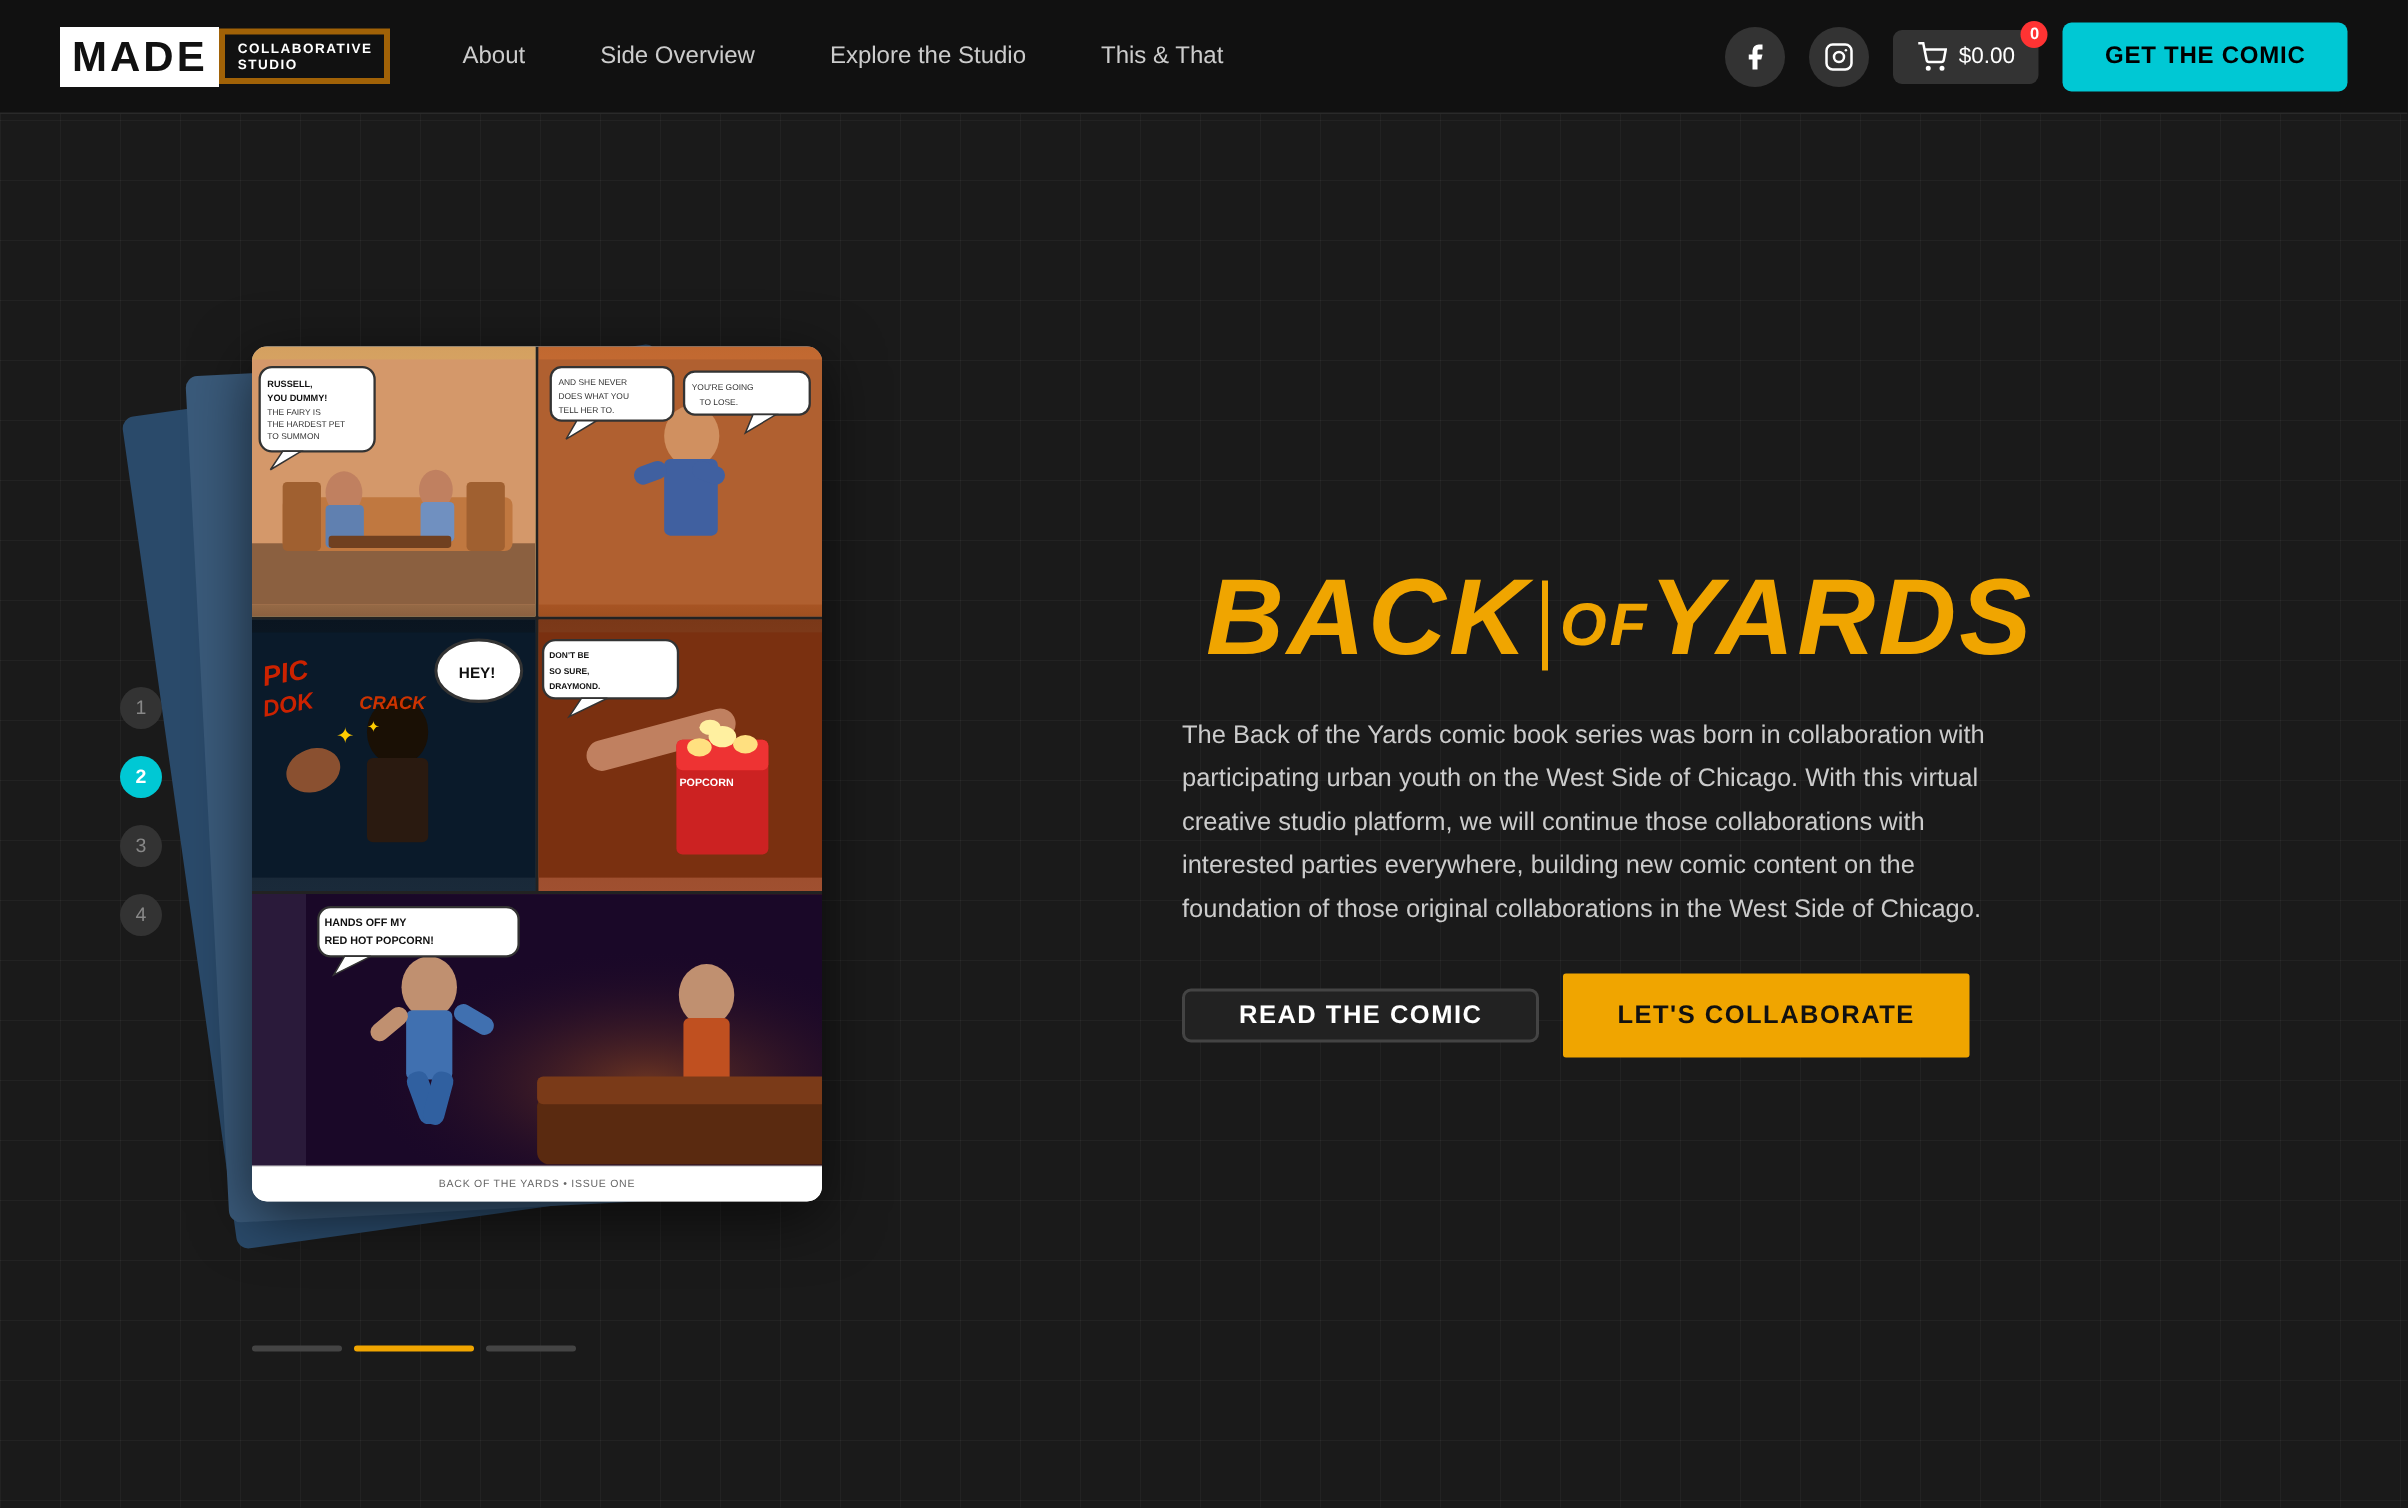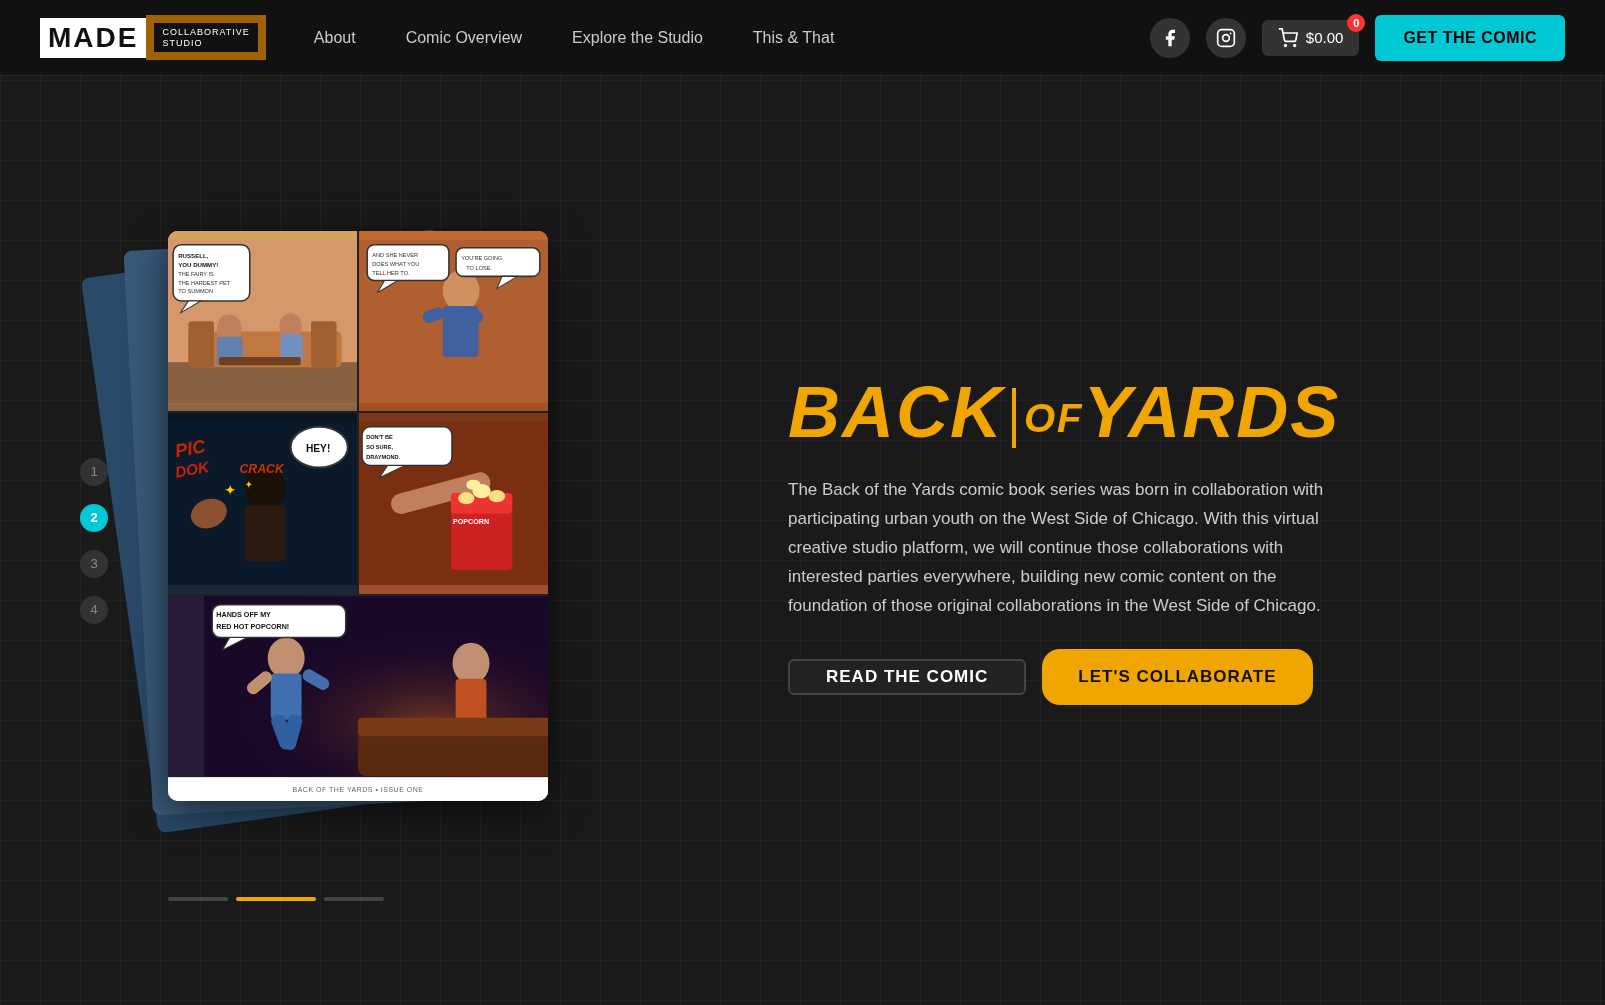--- a/index.html
+++ b/index.html
@@ -50,24 +50,24 @@
       background-color: #fff;
       color: #111;
       font-weight: 900;
       font-size: 28px;
       padding: 4px 8px;
       letter-spacing: 2px;
     }
 
     .logo-collab {
       background-color: #111;
-      border: 8px solid #a16207;
+      border: 4px solid #a16207;
       color: #fff;
       font-size: 9px;
-      font-weight: 400;
+      font-weight: 700;
       line-height: 1.2;
       padding: 4px 8px;
       letter-spacing: 1px;
       text-transform: uppercase;
     }
 
     .nav-links {
       display: flex;
       align-items: center;
       gap: 50px;
@@ -338,20 +338,21 @@
     }
 
     .comic-title {
       font-size: 72px;
       font-weight: 900;
       color: #f0a500;
       letter-spacing: 2px;
       line-height: 1;
       text-transform: uppercase;
       font-style: italic;
+      margin-left: 16px;
     }
 
     .title-of {
       font-size: 36px;
       font-weight: 700;
       color: #f0a500;
       vertical-align: middle;
     }
 
     .comic-description {
@@ -378,21 +379,21 @@
       font-weight: 700;
       cursor: pointer;
       text-transform: uppercase;
       letter-spacing: 1px;
     }
 
     .btn-collab {
       background-color: #f0a500;
       color: #111;
       border: none;
-      border-radius: 18px;
+      border-radius: 2px;
       padding: 18px 36px;
       font-size: 17px;
       font-weight: 700;
       cursor: pointer;
       text-transform: uppercase;
       letter-spacing: 1px;
     }
   </style>
 </head>
 <body>
@@ -401,21 +402,21 @@
   <div class="logo-area">
     <span class="logo-made">MADE</span>
     <span class="logo-collab">
       <span>COLLABORATIVE</span><br>
       <span>STUDIO</span>
     </span>
   </div>
 
   <div class="nav-links">
     <a class="nav-link">About</a>
-    <a class="nav-link">Comic Overview</a>
+    <a class="nav-link">Side Overview</a>
     <a class="nav-link">Explore the Studio</a>
     <a class="nav-link">This &amp; That</a>
   </div>
 
   <div class="nav-right">
     <div class="social-icon">
       <svg width="20" height="20" viewBox="0 0 24 24" fill="white">
         <path d="M18 2h-3a5 5 0 0 0-5 5v3H7v4h3v8h4v-8h3l1-4h-4V7a1 1 0 0 1 1-1h3z"></path>
       </svg>
     </div>

